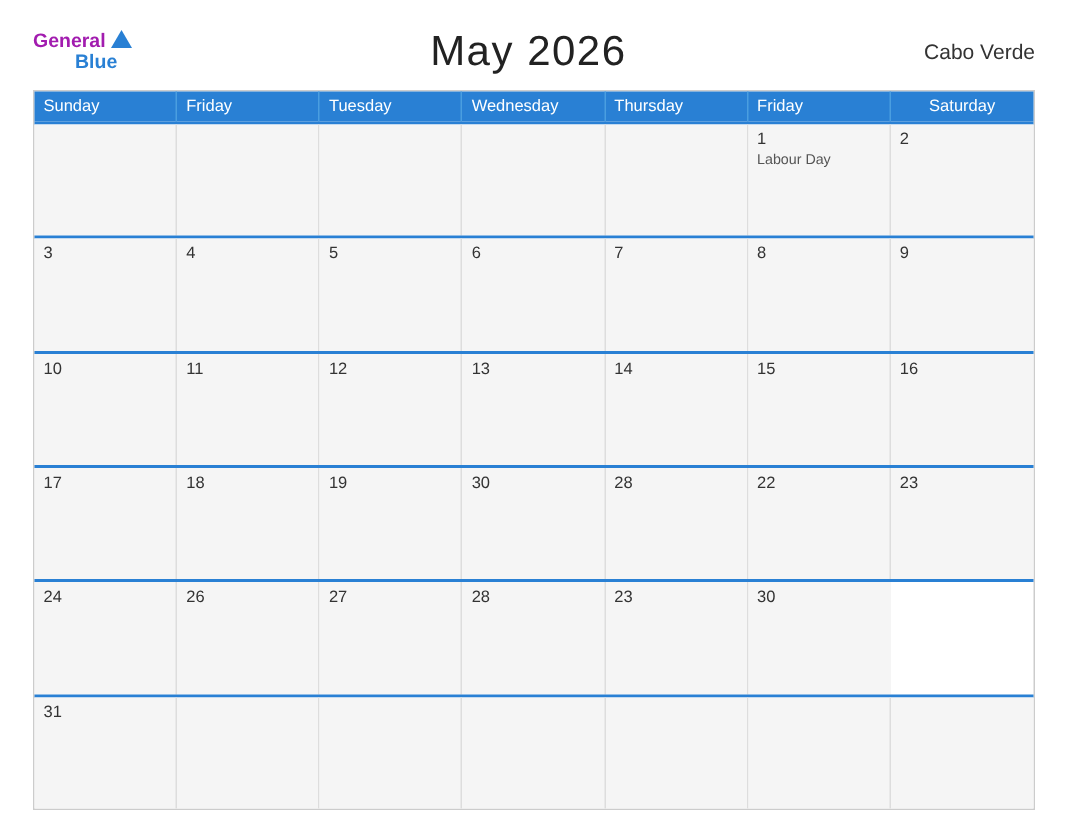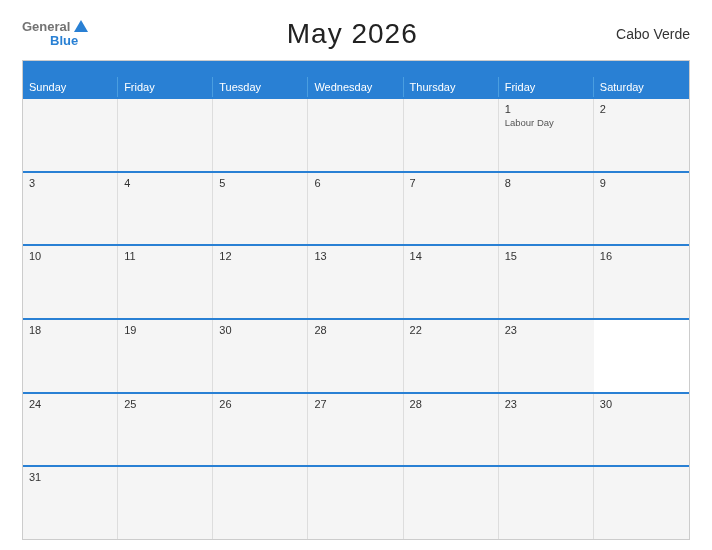--- a/index.html
+++ b/index.html
@@ -25,21 +25,21 @@
       margin-bottom: 10px;
     }
     .logo {
       display: flex;
       align-items: center;
       gap: 2px;
     }
     .logo-text-general {
       font-size: 13px;
       font-weight: bold;
-      color: #737373;
+      color: #a21caf;
       line-height: 1.1;
     }
     .logo-text-blue {
       font-size: 13px;
       font-weight: bold;
       color: #2980d4;
       line-height: 1.1;
       padding-left: 28px;
     }
     .logo-triangle {
@@ -72,24 +72,24 @@
       display: grid;
       grid-template-columns: repeat(7, 1fr);
       background: #2980d4;
     }
     .cal-header-cell {
       color: #fff;
       font-size: 11px;
       padding: 4px 6px;
       border-right: 1px solid #4a9ee0;
       font-weight: normal;
-      margin-top: 16px;
     }
     .cal-header-cell:last-child {
       border-right: none;
+      text-align: center;
     }
     .cal-week {
       display: grid;
       grid-template-columns: repeat(7, 1fr);
       flex: 1;
       border-top: 2px solid #2980d4;
     }
     .cal-week:first-of-type {
       border-top: none;
     }
@@ -211,20 +211,23 @@
       <div class="cal-cell">
           <span class="day-num">15</span>
         </div>
       <div class="cal-cell">
           <span class="day-num">16</span>
         </div>
     </div>
 
     <div class="cal-week">
       <div class="cal-cell">
+          <span class="day-num">17</span>
+        </div>
+      <div class="cal-cell">
           <span class="day-num">18</span>
         </div>
       <div class="cal-cell">
           <span class="day-num">19</span>
         </div>
       <div class="cal-cell">
           <span class="day-num">30</span>
         </div>
       <div class="cal-cell">
           <span class="day-num">28</span>
@@ -233,23 +236,20 @@
           <span class="day-num">22</span>
         </div>
       <div class="cal-cell">
           <span class="day-num">23</span>
         </div>
     </div>
 
     <div class="cal-week">
       <div class="cal-cell">
           <span class="day-num">24</span>
-        </div>
-      <div class="cal-cell">
-          <span class="day-num">25</span>
         </div>
       <div class="cal-cell">
           <span class="day-num">26</span>
         </div>
       <div class="cal-cell">
           <span class="day-num">27</span>
         </div>
       <div class="cal-cell">
           <span class="day-num">28</span>
         </div>

